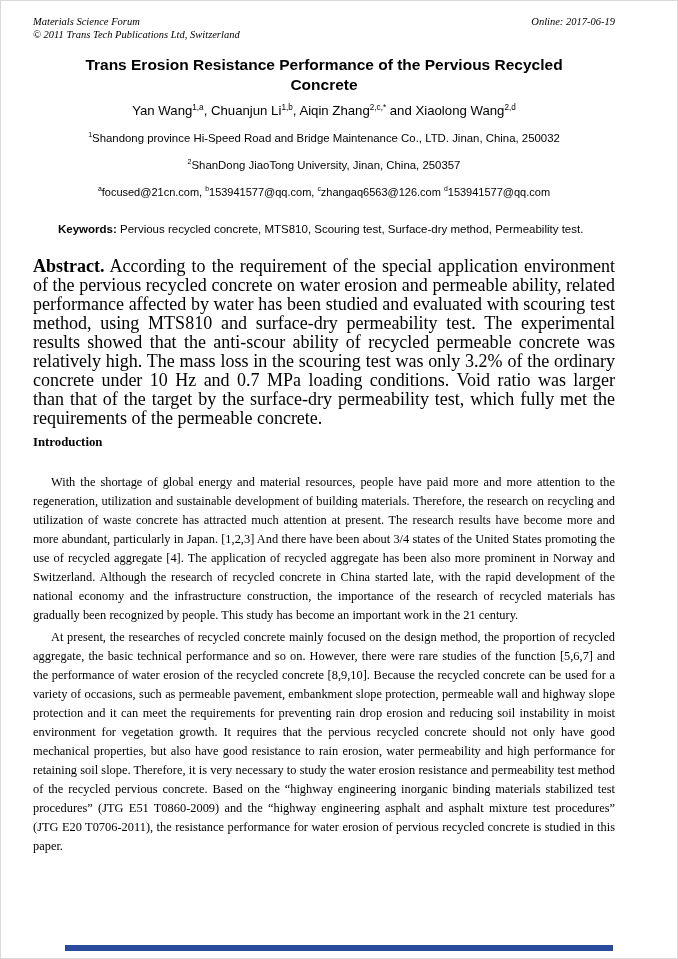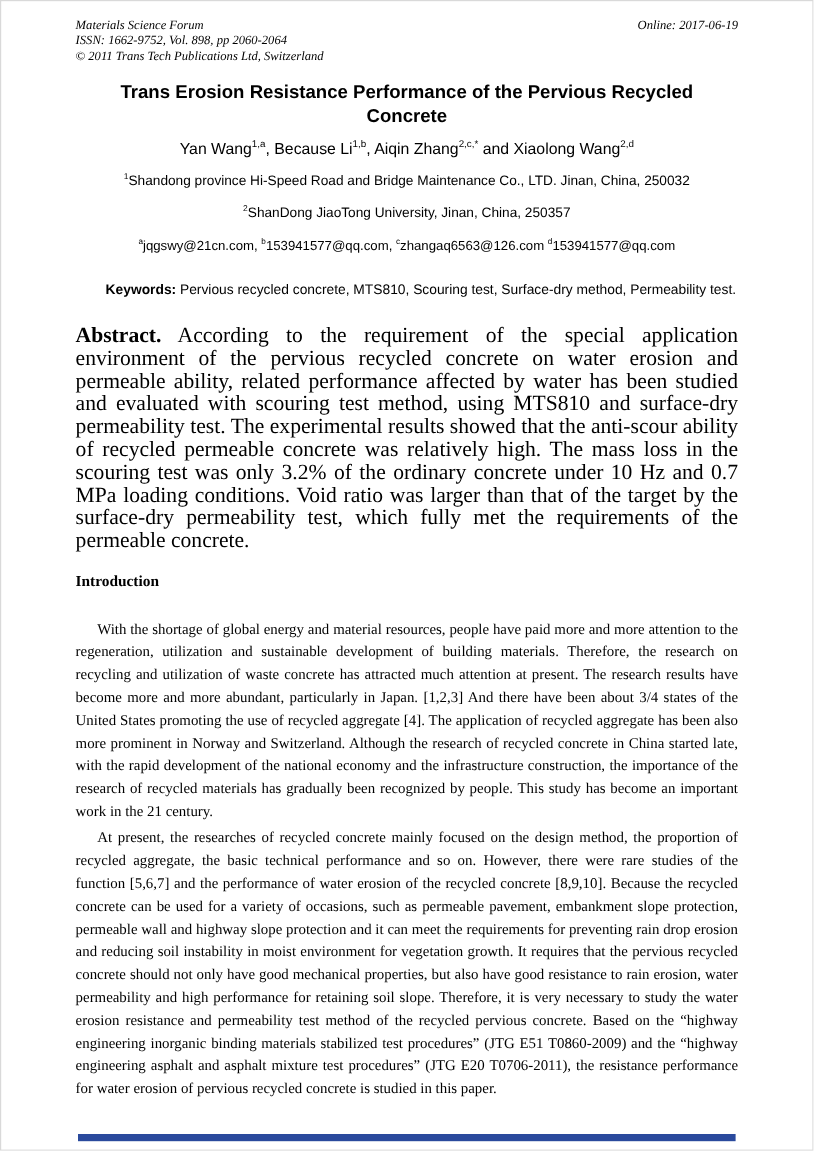--- a/index.html
+++ b/index.html
@@ -5,21 +5,21 @@
   * { margin: 0; padding: 0; box-sizing: border-box; }
   html, body { background: #ffffff; }
   body { font-family: "Liberation Serif", "DejaVu Serif", serif; color: #000; }
 
   .page {
     width: 678px;
     height: 959px;
     background: #fff;
     border: 1px solid #d9d9d9;
     position: relative;
-    padding: 14px 62px 0 62px;
+    padding: 14px 62px 0 32px;
     overflow: hidden;
   }
 
   
   .page-header {
     display: flex;
     justify-content: space-between;
     align-items: flex-start;
     font-style: italic;
     font-size: 10.5px;
@@ -81,21 +81,21 @@
 
   .abstract {
     margin-top: 20px;
     font-size: 18px;
     line-height: 19px;
     text-align: justify;
   }
   .abstract .abs-label { font-weight: bold; }
 
   .section-heading {
-    margin-top: 16px;
+    margin-top: 6px;
     font-size: 12.8px;
     line-height: 17px;
     font-weight: bold;
   }
 
   .body-para {
     margin-top: 22px;
     font-size: 12.4px;
     line-height: 19px;
     text-align: justify;
@@ -113,38 +113,37 @@
   }
 </style>
 </head>
 <body>
 
 <div class="page">
 
   <div class="page-header">
     <div class="left">
       <div>Materials Science Forum</div>
-      <div>ISSN: 1662-9752, Vol. 898, pp 2060-2064</div>
       <div>© 2011 Trans Tech Publications Ltd, Switzerland</div>
     </div>
     <div class="right">Online: 2017-06-19</div>
   </div>
 
   <h1 class="title">Trans Erosion Resistance Performance of the Pervious Recycled Concrete</h1>
 
   <div class="authors">
-    <span><span>Yan Wang</span><sup>1,a</sup><span>, </span></span><span><span>Because Li</span><sup>1,b</sup><span>, </span></span><span><span>Aiqin Zhang</span><sup>2,c,*</sup><span> and </span></span><span><span>Xiaolong Wang</span><sup>2,d</sup><span></span></span>
+    <span><span>Yan Wang</span><sup>1,a</sup><span>, </span></span><span><span>Chuanjun Li</span><sup>1,b</sup><span>, </span></span><span><span>Aiqin Zhang</span><sup>2,c,*</sup><span> and </span></span><span><span>Xiaolong Wang</span><sup>2,d</sup><span></span></span>
   </div>
 
   <div class="affiliation first"><sup>1</sup><span>Shandong province Hi-Speed Road and Bridge Maintenance Co., LTD. Jinan, China, 250032</span></div>
 
   <div class="affiliation second"><sup>2</sup><span>ShanDong JiaoTong University, Jinan, China, 250357</span></div>
 
   <div class="emails">
-    <span><sup>a</sup><span>jqgswy@21cn.com</span><span>, </span></span><span><sup>b</sup><span>153941577@qq.com</span><span>, </span></span><span><sup>c</sup><span>zhangaq6563@126.com</span><span> </span></span><span><sup>d</sup><span>153941577@qq.com</span><span></span></span>
+    <span><sup>a</sup><span>focused@21cn.com</span><span>, </span></span><span><sup>b</sup><span>153941577@qq.com</span><span>, </span></span><span><sup>c</sup><span>zhangaq6563@126.com</span><span> </span></span><span><sup>d</sup><span>153941577@qq.com</span><span></span></span>
   </div>
 
   <p class="keywords"><span class="kw-label">Keywords:</span><span> Pervious recycled concrete, MTS810, Scouring test, Surface-dry method, Permeability test.</span></p>
 
   <p class="abstract"><span class="abs-label">Abstract.</span><span> According to the requirement of the special application environment of the pervious recycled concrete on water erosion and permeable ability, related performance affected by water has been studied and evaluated with scouring test method, using MTS810 and surface-dry permeability test. The experimental results showed that the anti-scour ability of recycled permeable concrete was relatively high. The mass loss in the scouring test was only 3.2% of the ordinary concrete under 10 Hz and 0.7 MPa loading conditions. Void ratio was larger than that of the target by the surface-dry permeability test, which fully met the requirements of the permeable concrete.</span></p>
 
   <h2 class="section-heading">Introduction</h2>
 
   <p class="body-para">With the shortage of global energy and material resources, people have paid more and more attention to the regeneration, utilization and sustainable development of building materials. Therefore, the research on recycling and utilization of waste concrete has attracted much attention at present. The research results have become more and more abundant, particularly in Japan. [1,2,3] And there have been about 3/4 states of the United States promoting the use of recycled aggregate [4]. The application of recycled aggregate has been also more prominent in Norway and Switzerland. Although the research of recycled concrete in China started late, with the rapid development of the national economy and the infrastructure construction, the importance of the research of recycled materials has gradually been recognized by people. This study has become an important work in the 21 century.</p>
 

